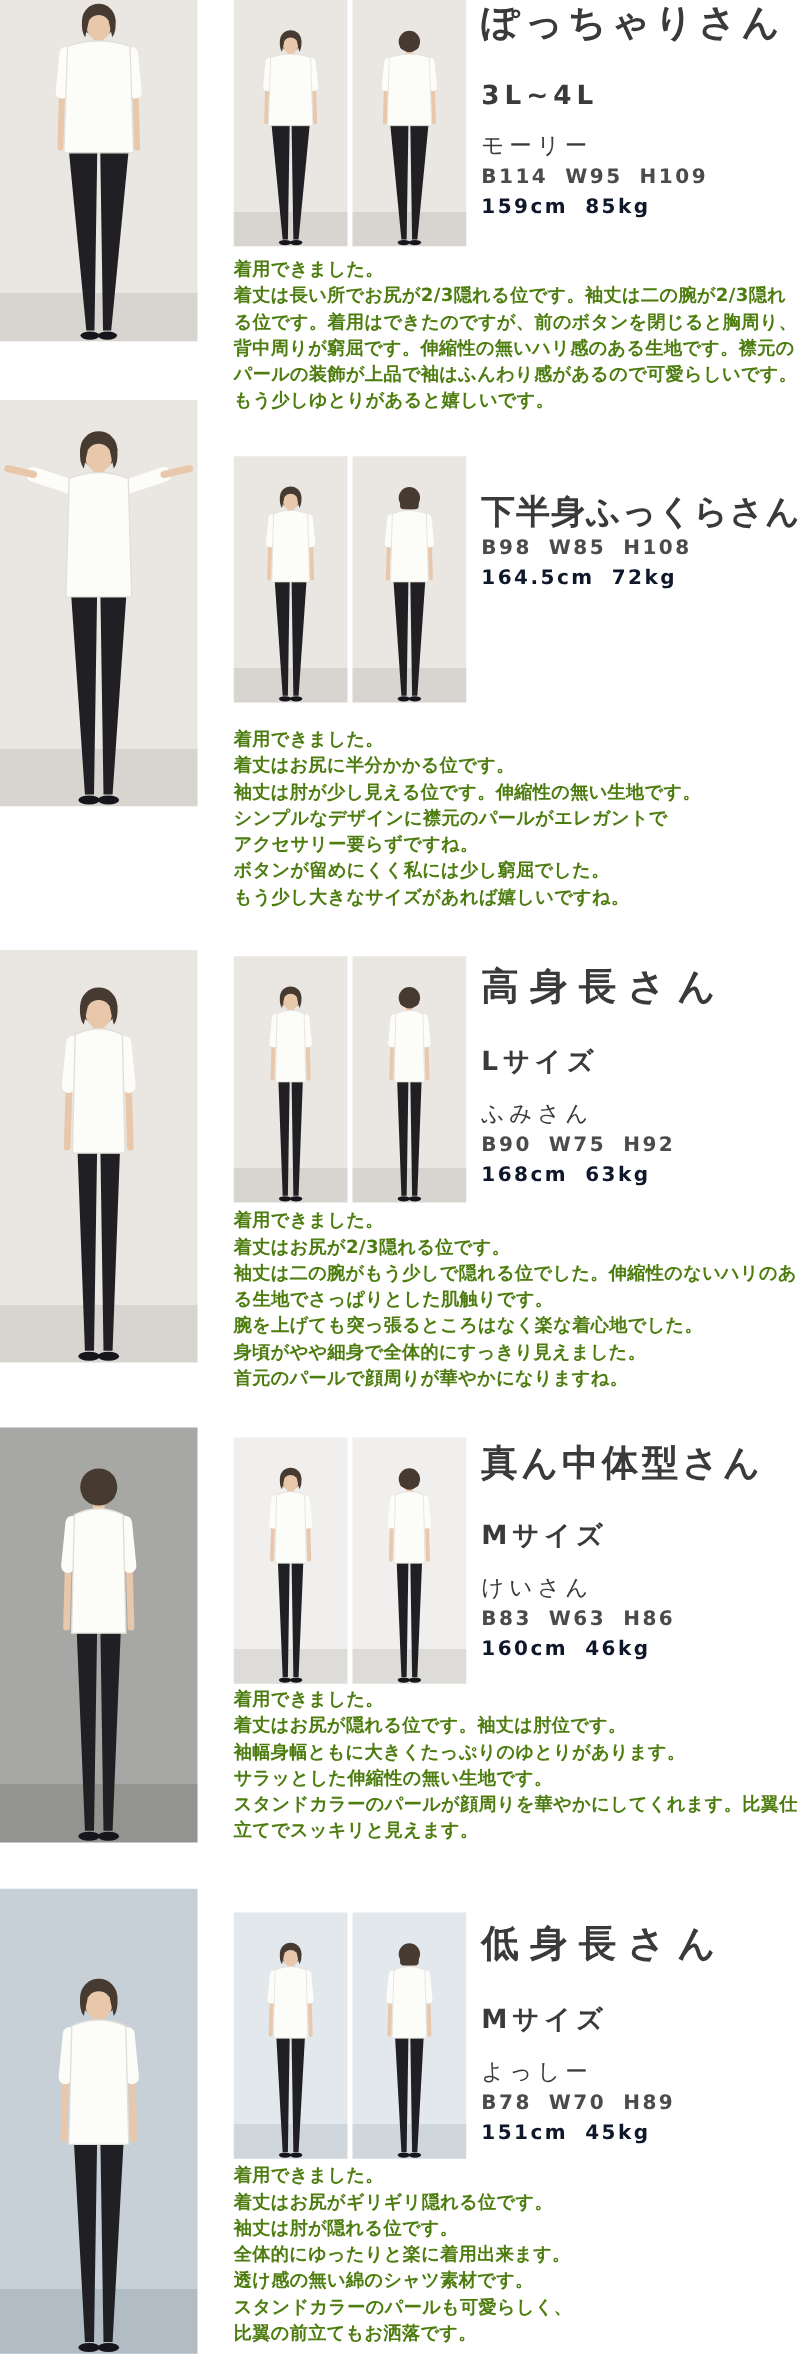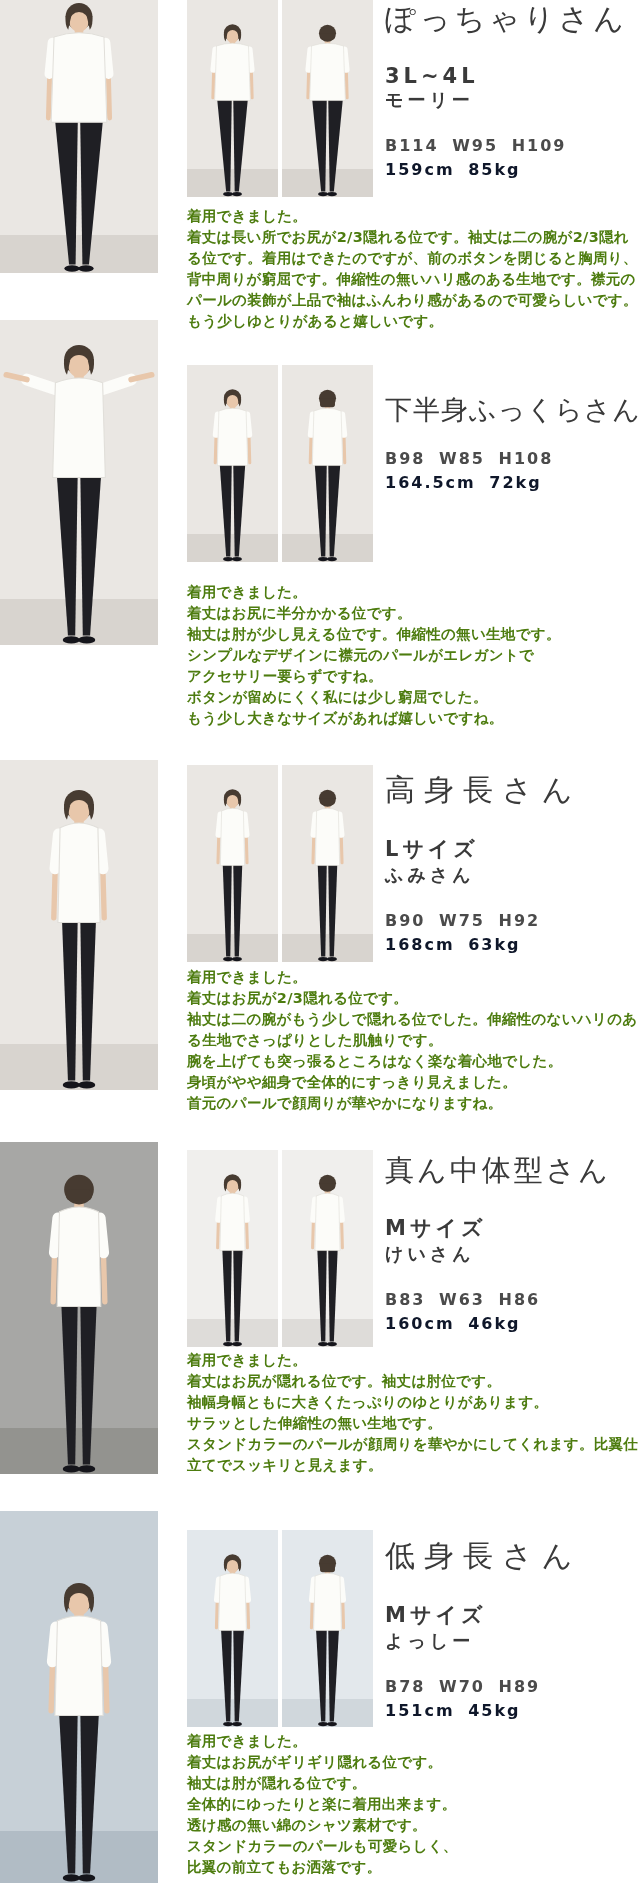--- a/index.html
+++ b/index.html
@@ -5,24 +5,24 @@
   html,body{margin:0;padding:0;background:#ffffff}
   .page{position:relative;width:640px;height:1899px;background:#ffffff;overflow:hidden;
         font-family:"DejaVu Sans","Liberation Sans",sans-serif;}
   .sec{position:absolute;left:0;width:640px}
   .photo{position:absolute;overflow:hidden}
   .large{left:0;width:158px}
   .thumb{width:91px;height:197px}
   .t1{left:187px}
   .t2{left:282px}
   .hdr{position:absolute;left:385px;width:255px;color:#3a3a3a}
-  .title{font-weight:400;line-height:1.15;white-space:nowrap}
+  .title{font-weight:700;line-height:1.15;white-space:nowrap}
   .size{font-size:21px;font-weight:700;letter-spacing:4px;margin-top:27px}
-  .name{font-size:18px;font-weight:700;letter-spacing:4px;}
-  .meas{font-size:16px;font-weight:700;letter-spacing:2px;word-spacing:6px;color:#4b4b4b;margin-top:24px}
+  .name{font-size:18px;font-weight:400;letter-spacing:4px;margin-top:16px}
+  .meas{font-size:16px;font-weight:700;letter-spacing:2px;word-spacing:6px;color:#4b4b4b;margin-top:3px}
   .stats{font-size:16px;font-weight:700;letter-spacing:2px;word-spacing:6px;color:#0f172a;margin-top:5px}
   .rev{position:absolute;left:187px;width:452px;font-size:14.5px;line-height:1.45;
        font-weight:600;letter-spacing:0.3px;color:#4d7c0f;white-space:pre-line}
 </style>
 </head>
 <body>
 
 <div class="page">
 
   <section class="sec" style="top:0;height:365px">

